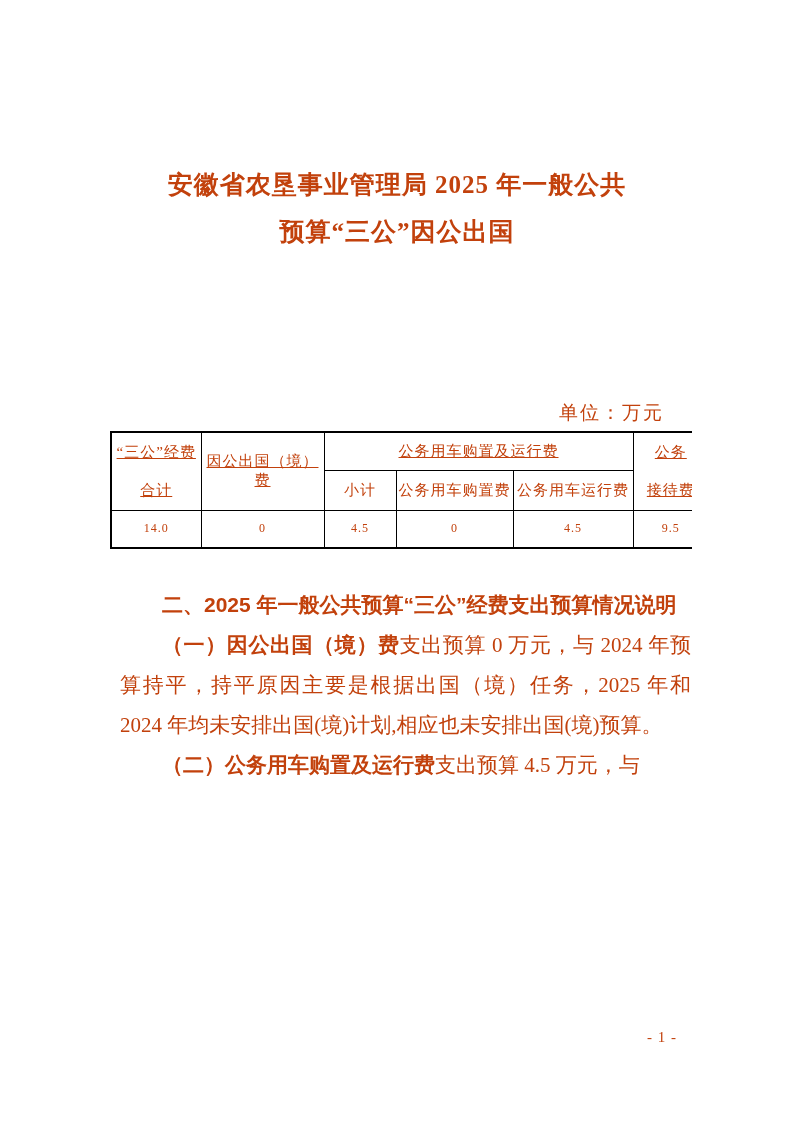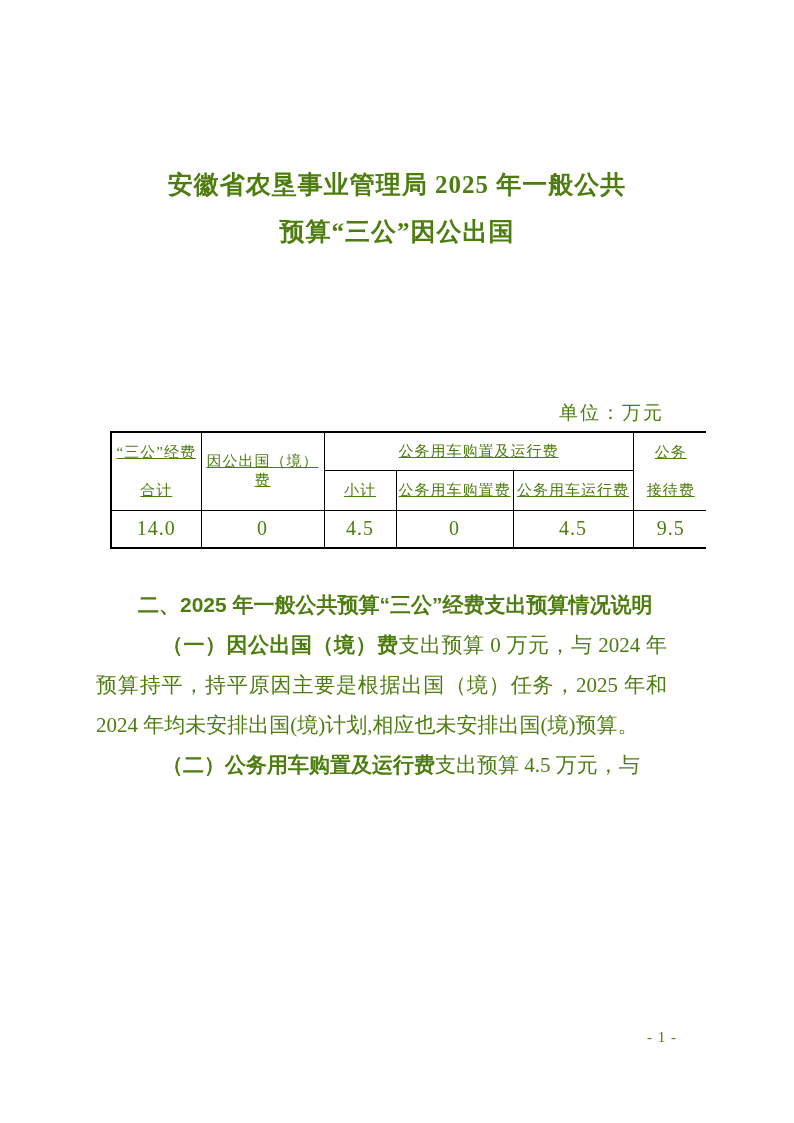--- a/index.html
+++ b/index.html
@@ -1,24 +1,23 @@
 <!DOCTYPE html>
 <html lang="zh"><head>
 <meta charset="utf-8">
 <style>
   html, body { margin: 0; padding: 0; background: #ffffff; }
   .page {
     position: relative;
     width: 692px;
     height: 1123px;
     background: #ffffff;
-    color: #4d7c0f;
+    color: #c2410c;
     overflow: hidden;
     font-family: "Liberation Serif", "DejaVu Serif", serif;
-    padding-left: 14px;
   }
 
   .doc-title {
     position: absolute;
     top: 161px;
     left: 0;
     width: 794px;
     text-align: center;
     font-family: "Liberation Serif", "DejaVu Serif", serif;
     font-weight: bold;
@@ -63,44 +62,43 @@
   table.budget-table td {
     border: 1px solid #000;
     text-align: center;
     vertical-align: middle;
     padding: 0;
     font-weight: normal;
     white-space: pre-line;
     letter-spacing: 1px;
   }
   table.budget-table .hrow1 { height: 38px; text-decoration: underline; }
-  table.budget-table .hrow2 { height: 40px; text-decoration: underline; }
-  table.budget-table .drow  { height: 38px; font-size: 20px; letter-spacing: 0; }
+  table.budget-table .hrow2 { height: 40px; }
+  table.budget-table .drow  { height: 38px; font-size: 12px; letter-spacing: 0; }
   table.budget-table th.twolines { line-height: 38px; }
 
   .text-block {
     position: absolute;
     top: 585px;
-    left: 96px;
+    left: 120px;
     width: 571px;
     font-size: 21px;
     line-height: 40px;
     text-align: justify;
     text-justify: inter-character;
   }
   .text-block p { margin: 0; text-indent: 2em; }
   .section2-heading {
     font-family: "Liberation Sans", "DejaVu Sans", sans-serif;
     font-weight: bold;
     letter-spacing: 0;
   }
   .lead {
     font-family: "Liberation Sans", "DejaVu Sans", sans-serif;
     font-weight: bold;
-    margin-left: 24px;
   }
 
   .page-number {
     position: absolute;
     top: 1029px;
     left: 612px;
     width: 100px;
     text-align: center;
     font-size: 15px;
     letter-spacing: 1px;

